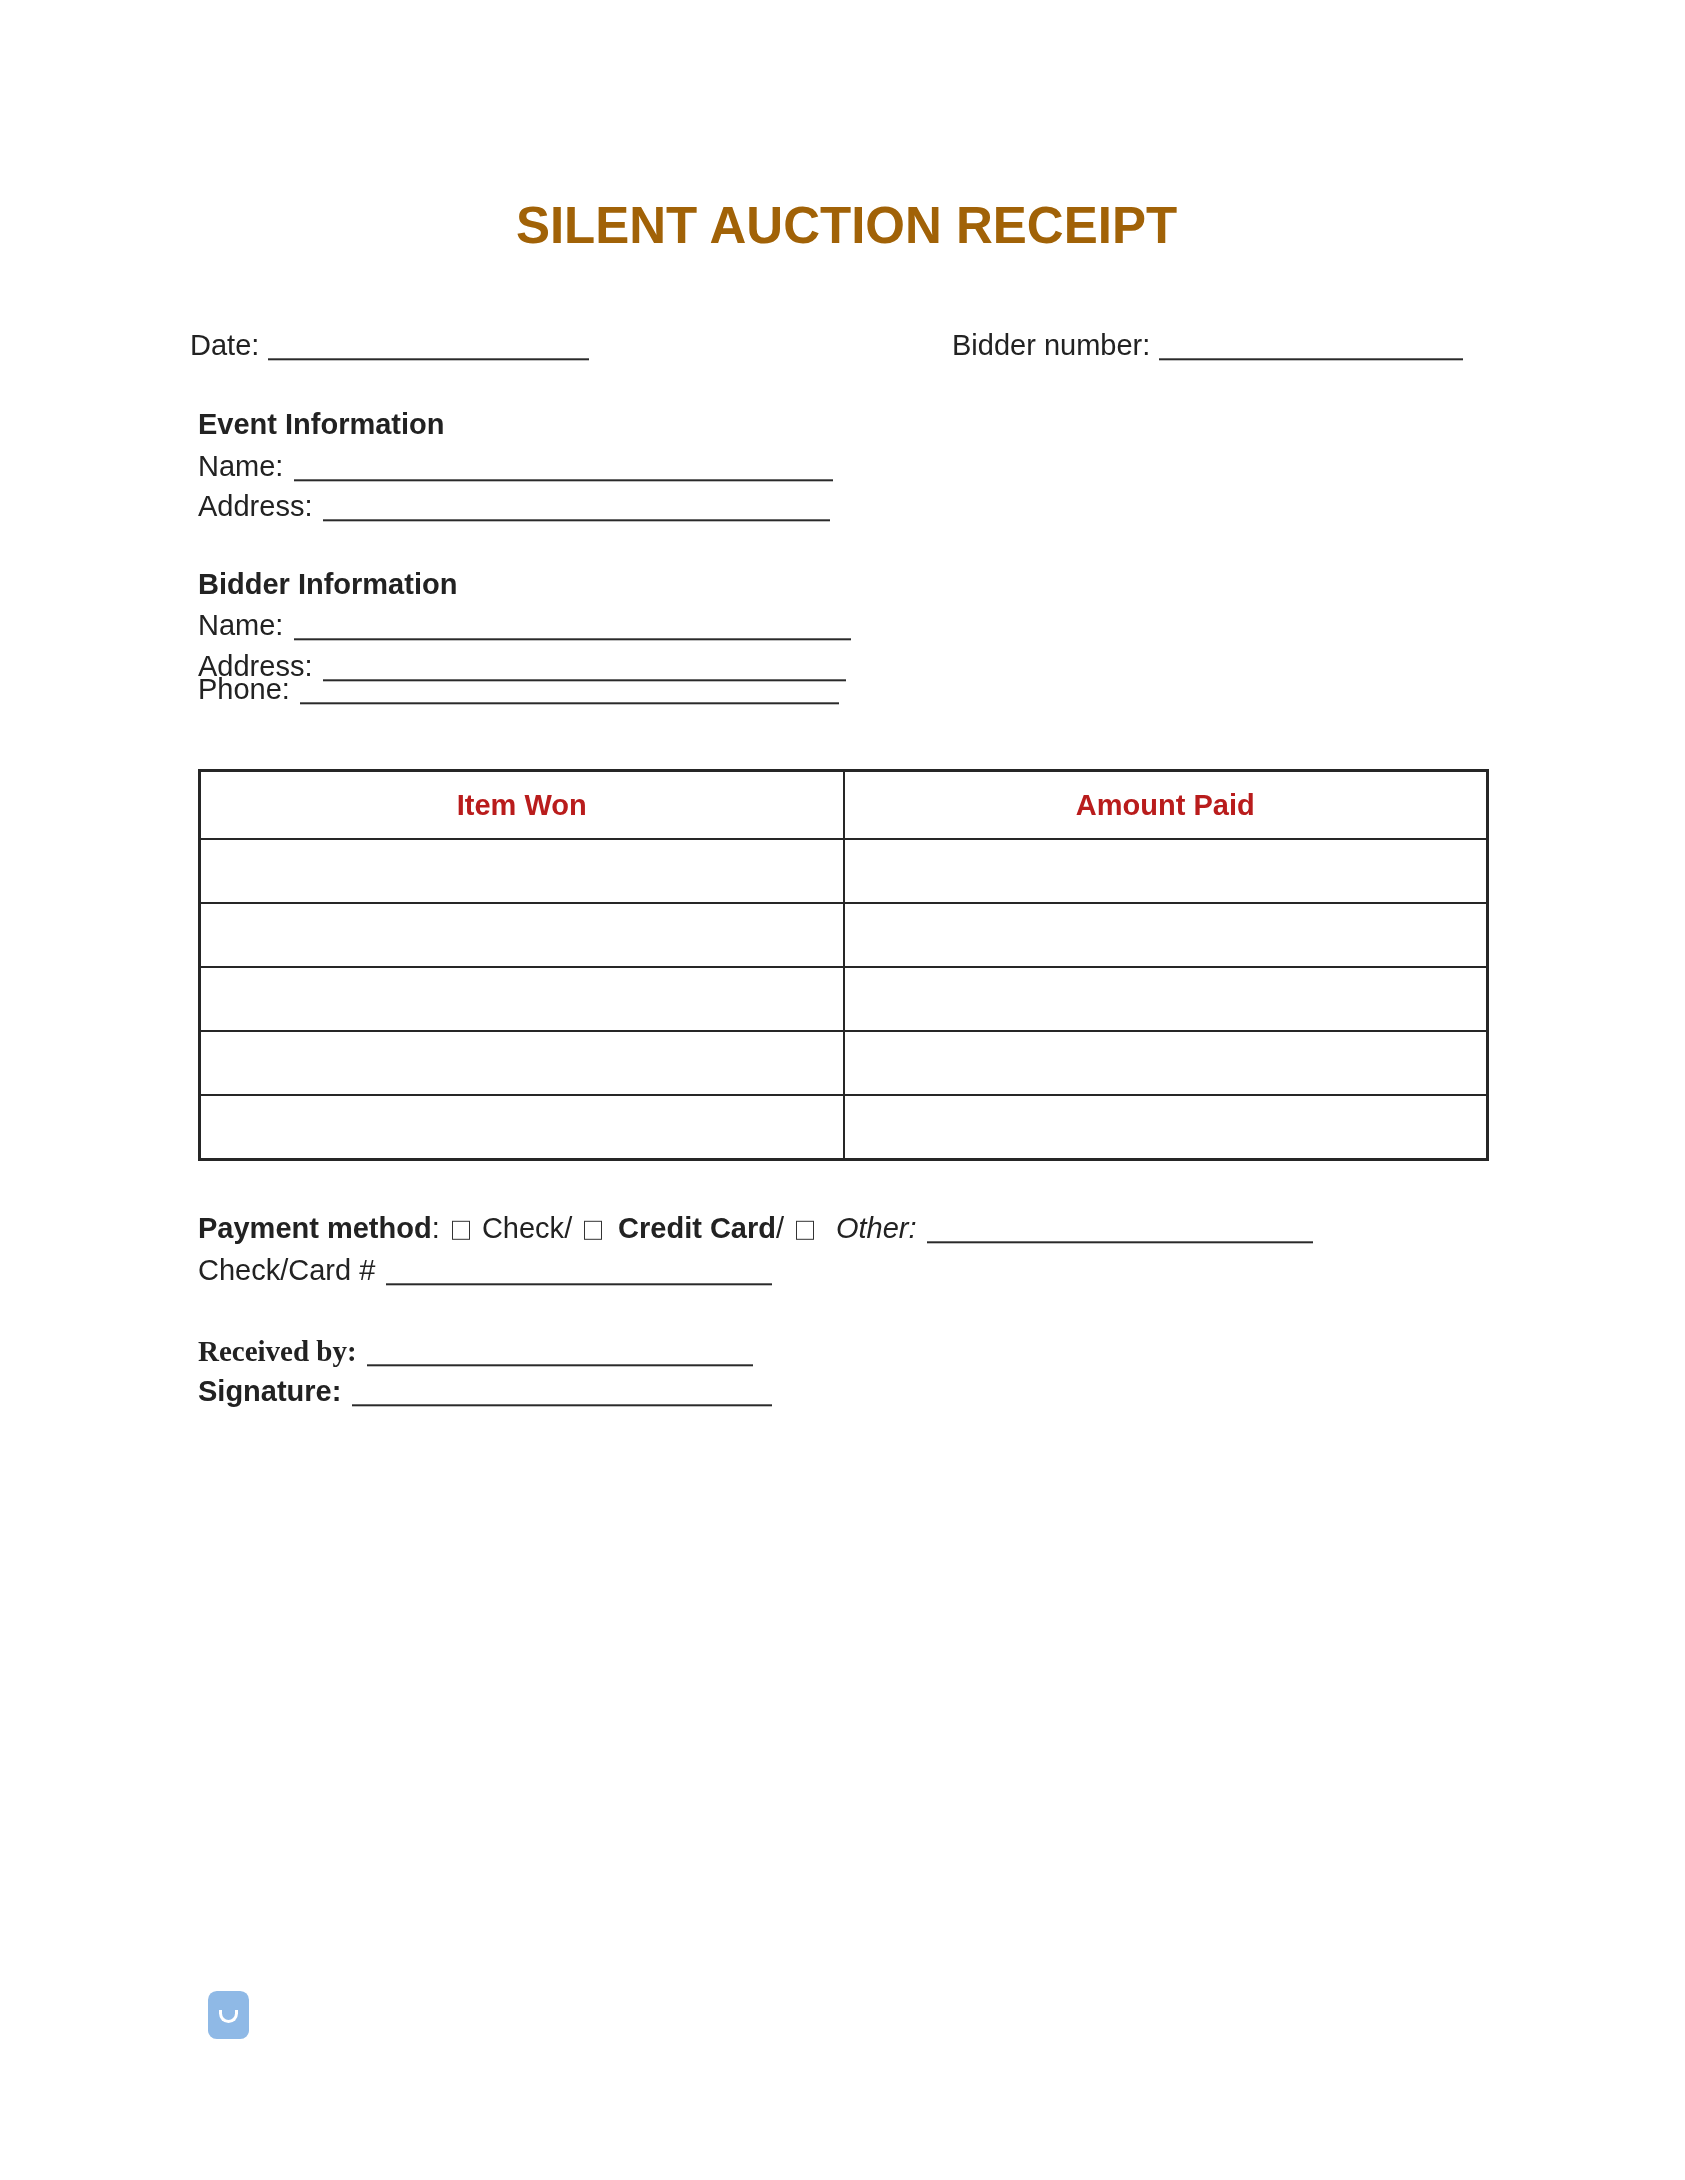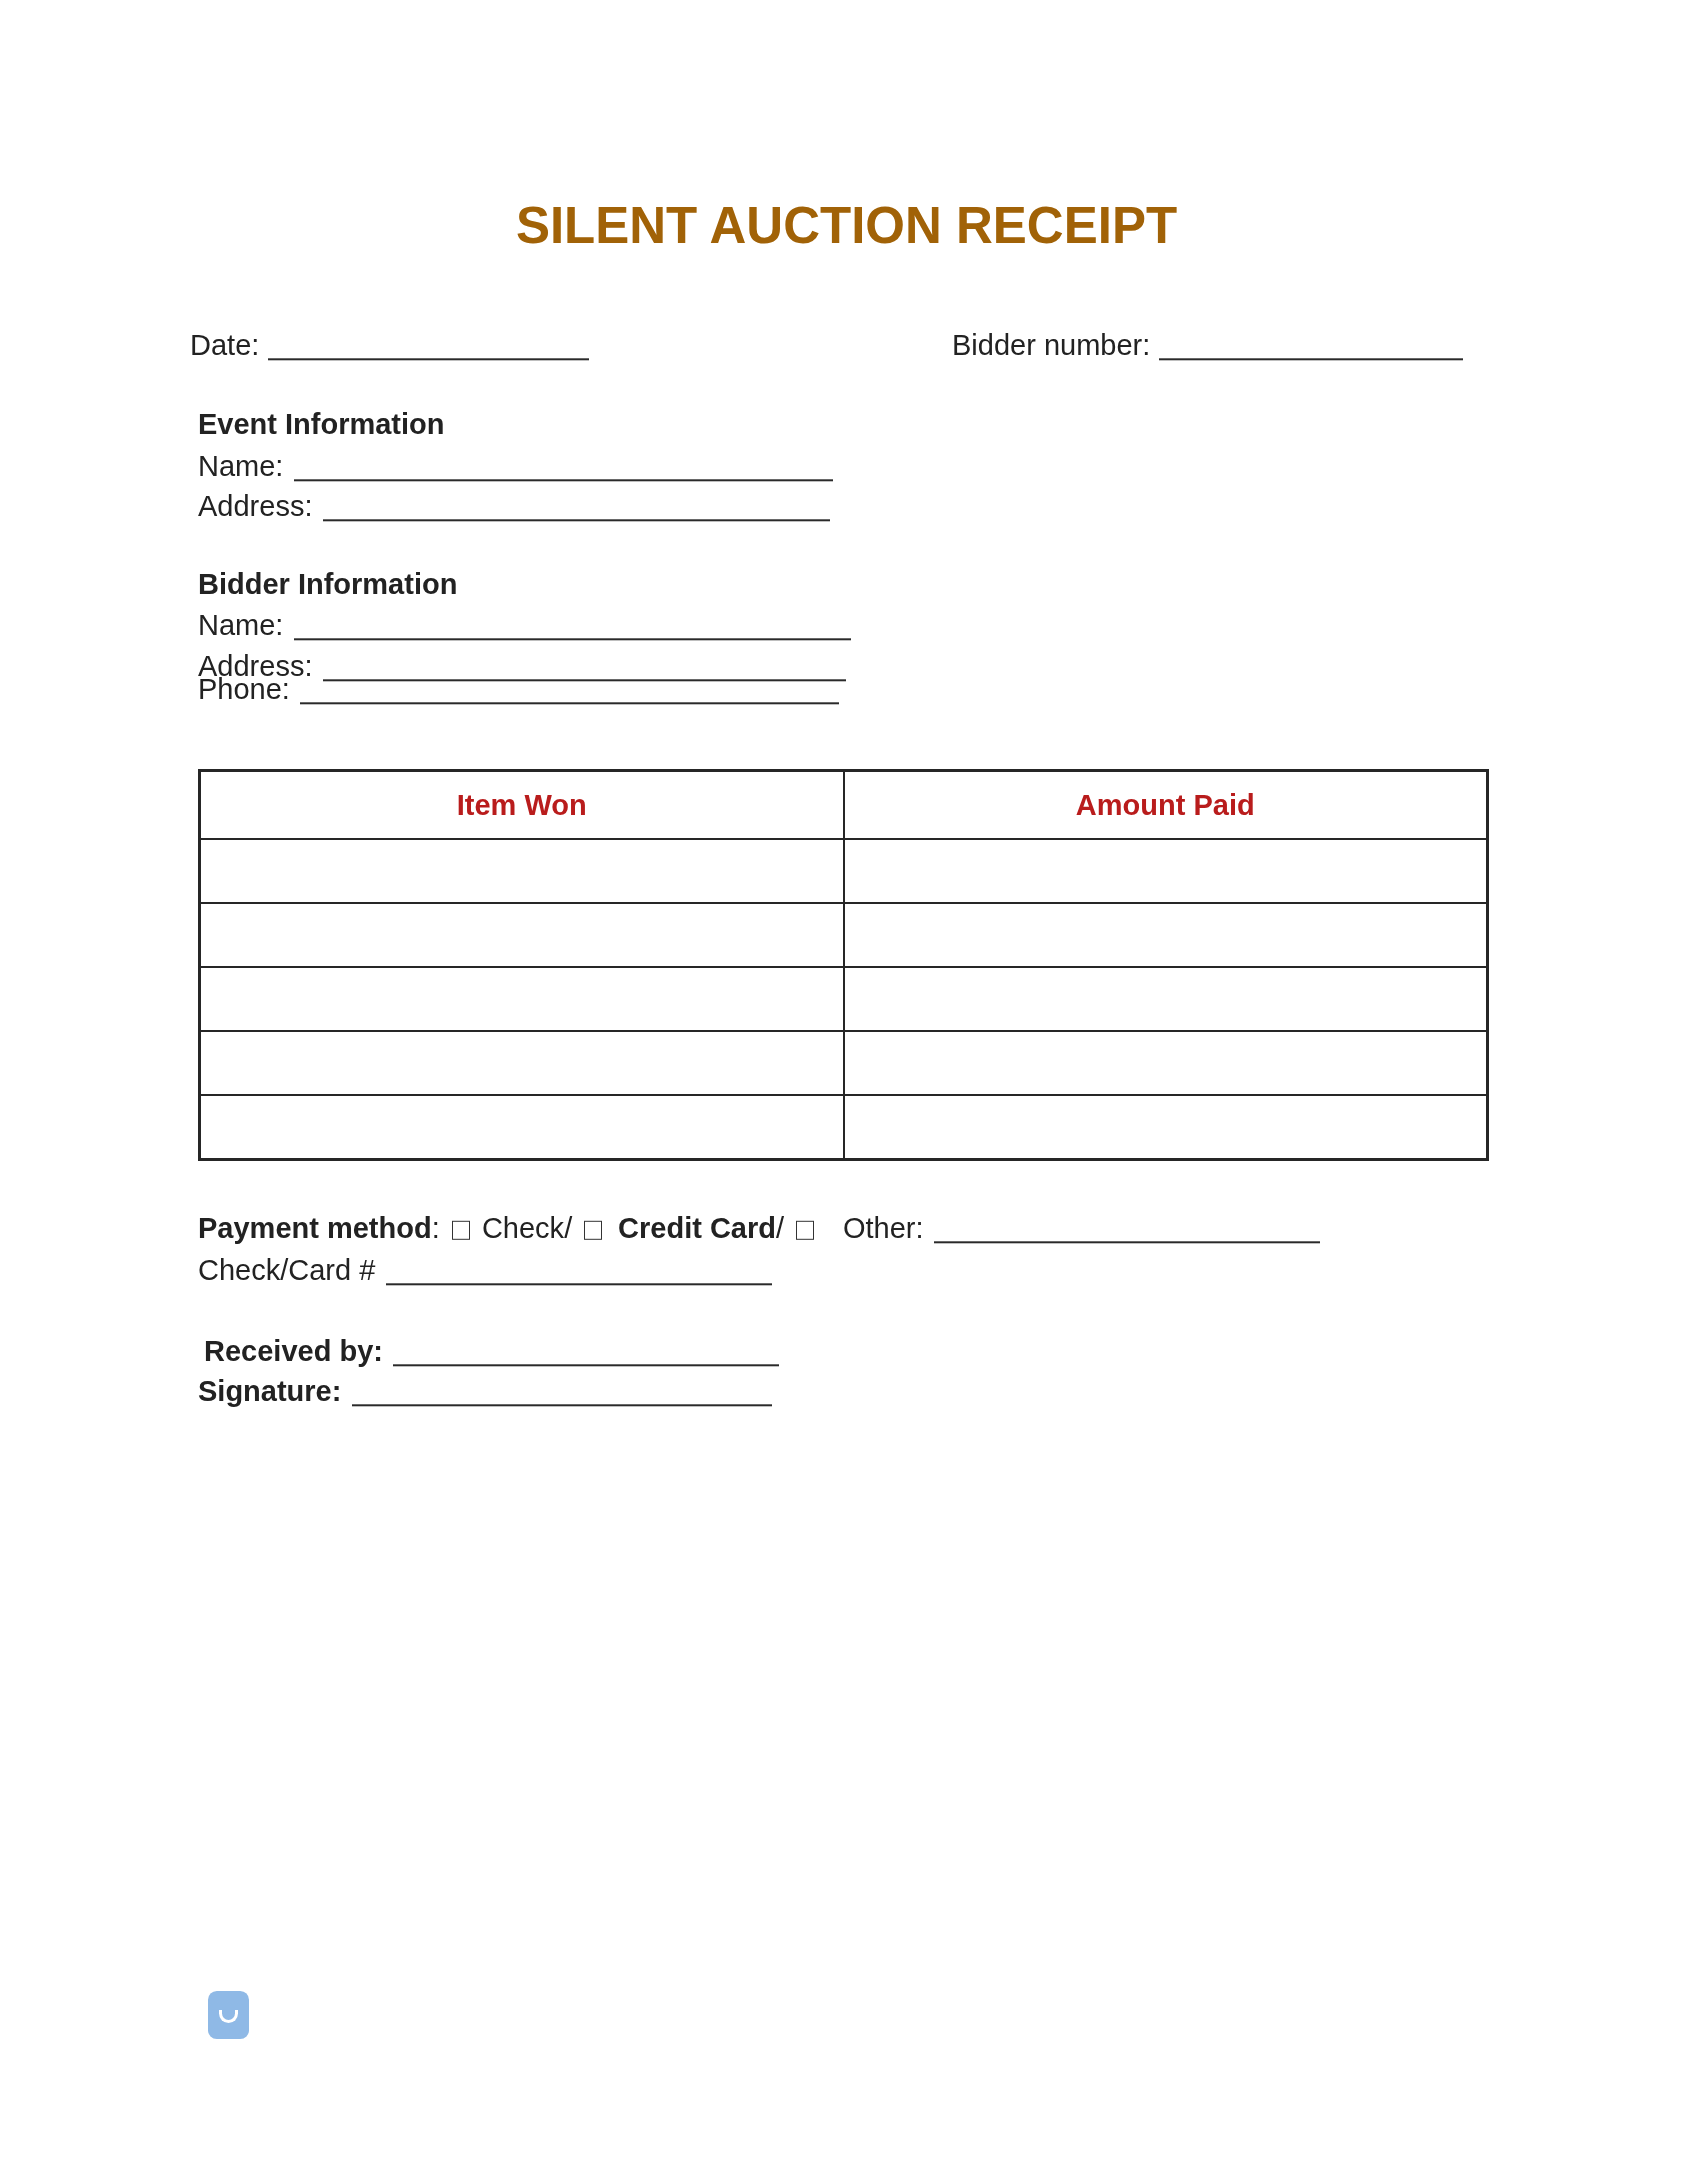--- a/index.html
+++ b/index.html
@@ -194,29 +194,29 @@
 <div class="field" style="left:198px; top:1210px;">
   <span class="label bold">Payment method</span>
     <span class="pay-text">:</span>
   <span class="checkbox" style="margin-left:12.3px;"></span>
   <span class="pay-text" style="margin-left:5.3px;">Check</span>
     <span class="pay-text"> /</span>
   <span class="checkbox" style="margin-left:12.3px;"></span>
   <span class="pay-text" style="margin-left:9px;font-weight:bold;">Credit Card</span>
     <span class="pay-text"> /</span>
   <span class="checkbox" style="margin-left:12.3px;"></span>
-  <span class="pay-text" style="margin-left:22px;">Other:</span>
+  <span class="pay-text" style="margin-left:15px;font-style:italic;">Other:</span>
   <span class="line" style="width:386px;"></span>
 </div>
 <div class="field" style="left:198px; top:1252px;">
   <span class="label">Check/Card #</span>
   <span class="line" style="width:386px;"></span>
 </div>
 
-<div class="field" style="left:204px; top:1333px;">
+<div class="field" style="left:198px; top:1333px;font-family:Liberation Serif, serif;">
   <span class="label bold">Received by:</span>
   <span class="line" style="width:386px;"></span>
 </div>
 <div class="field" style="left:198px; top:1373px;">
   <span class="label bold">Signature:</span>
   <span class="line" style="width:420px;"></span>
 </div>
 
 <div class="logo">
   <span class="smile"></span>

